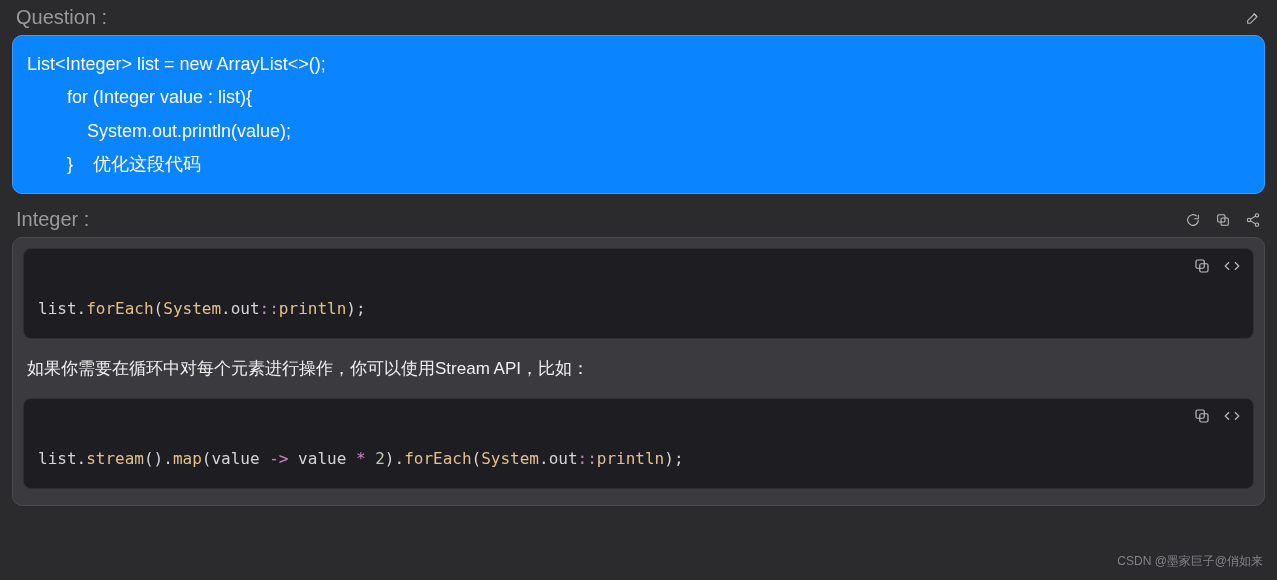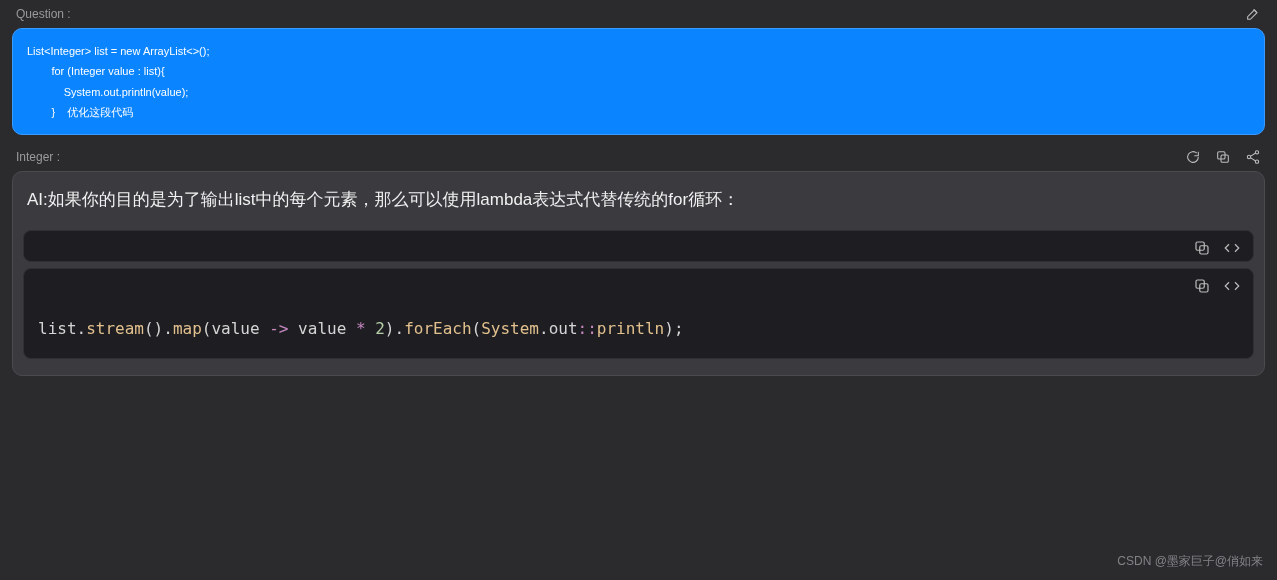--- a/index.html
+++ b/index.html
@@ -11,31 +11,31 @@
     height: 580px;
     padding: 0;
     overflow: hidden;
   }
   .section-header {
     display: flex;
     justify-content: space-between;
     align-items: center;
     padding: 6px 16px 4px 16px;
     color: #9a9a9a;
-    font-size: 12px;
+    font-size: 20px;
   }
   .section-header .icons { display:flex; gap:14px; align-items:center; }
   .section-header .icons svg { width:16px; height:16px; fill:none; stroke:#bcbcbc; stroke-width:1.6; cursor:pointer;}
   .question-box {
     margin: 2px 12px 8px 12px;
     background: #0a84ff;
     color: #ffffff;
     border-radius: 10px;
     padding: 12px 14px;
-    font-size: 11px;
+    font-size: 18px;
     line-height: 1.85;
     font-family: -apple-system, "Segoe UI", "Microsoft YaHei", sans-serif;
     white-space: pre;
     border:1px solid #3a9bff;
   }
   .answer-box {
     margin: 2px 12px 8px 12px;
     background: #3a3a3f;
     border: 1px solid #4a4a4f;
     border-radius: 10px;
@@ -115,34 +115,35 @@
     <svg viewBox="0 0 24 24">
         <circle cx="18" cy="5" r="2.5"></circle>
         <circle cx="6" cy="12" r="2.5"></circle>
         <circle cx="18" cy="19" r="2.5"></circle>
         <path d="M8 11l8-5M8 13l8 5"></path>
       </svg>
   </span>
 </div>
 
 <div class="answer-box">
-  <div class="answer-text">AI:如果你的目的是为了输出list中的每个元素，那么可以使用lambda表达式代替传统的for循环：</div>
 
   <div class="code-block">
     <div class="code-header">
       <svg viewBox="0 0 24 24">
           <rect x="9" y="9" width="11" height="11" rx="2"></rect>
           <rect x="4" y="4" width="11" height="11" rx="2"></rect>
         </svg>
       <svg viewBox="0 0 24 24">
           <path d="M8 7l-5 5 5 5M16 7l5 5-5 5"></path>
         </svg>
     </div>
+    <div class="code-body"><span class="c-var">list</span><span class="c-dot">.</span><span class="c-method">forEach</span><span class="c-paren">(</span><span class="c-class">System</span><span class="c-dot">.</span><span class="c-var">out</span><span class="c-punct-colon">::</span><span class="c-method">println</span><span class="c-paren">)</span><span class="c-semi">;</span></div>
   </div>
 
+  <div class="answer-text">如果你需要在循环中对每个元素进行操作，你可以使用Stream API，比如：</div>
 
   <div class="code-block">
     <div class="code-header">
       <svg viewBox="0 0 24 24">
           <rect x="9" y="9" width="11" height="11" rx="2"></rect>
           <rect x="4" y="4" width="11" height="11" rx="2"></rect>
         </svg>
       <svg viewBox="0 0 24 24">
           <path d="M8 7l-5 5 5 5M16 7l5 5-5 5"></path>
         </svg>

